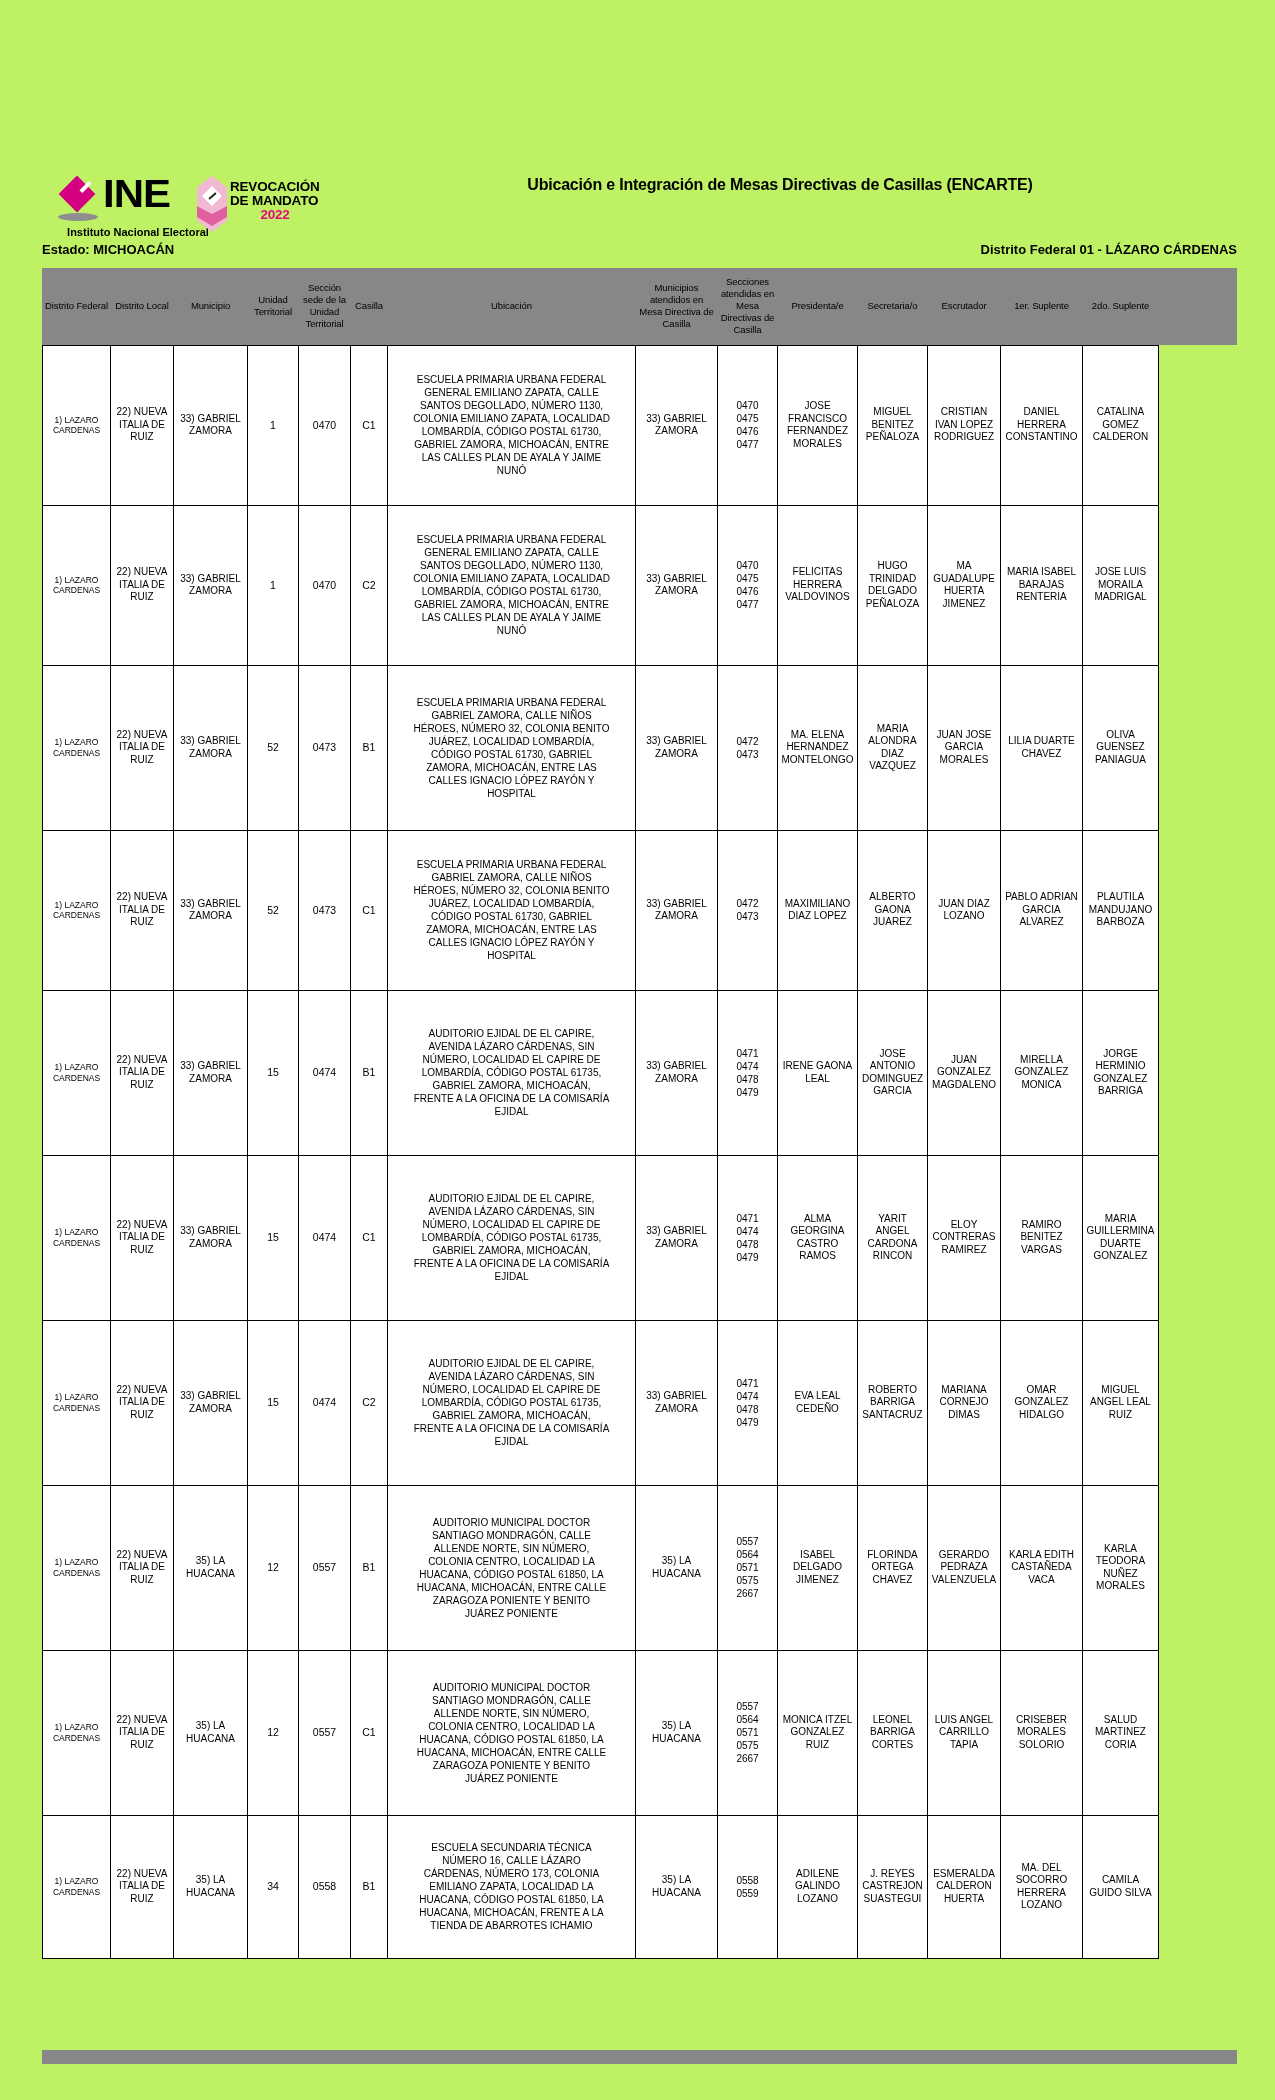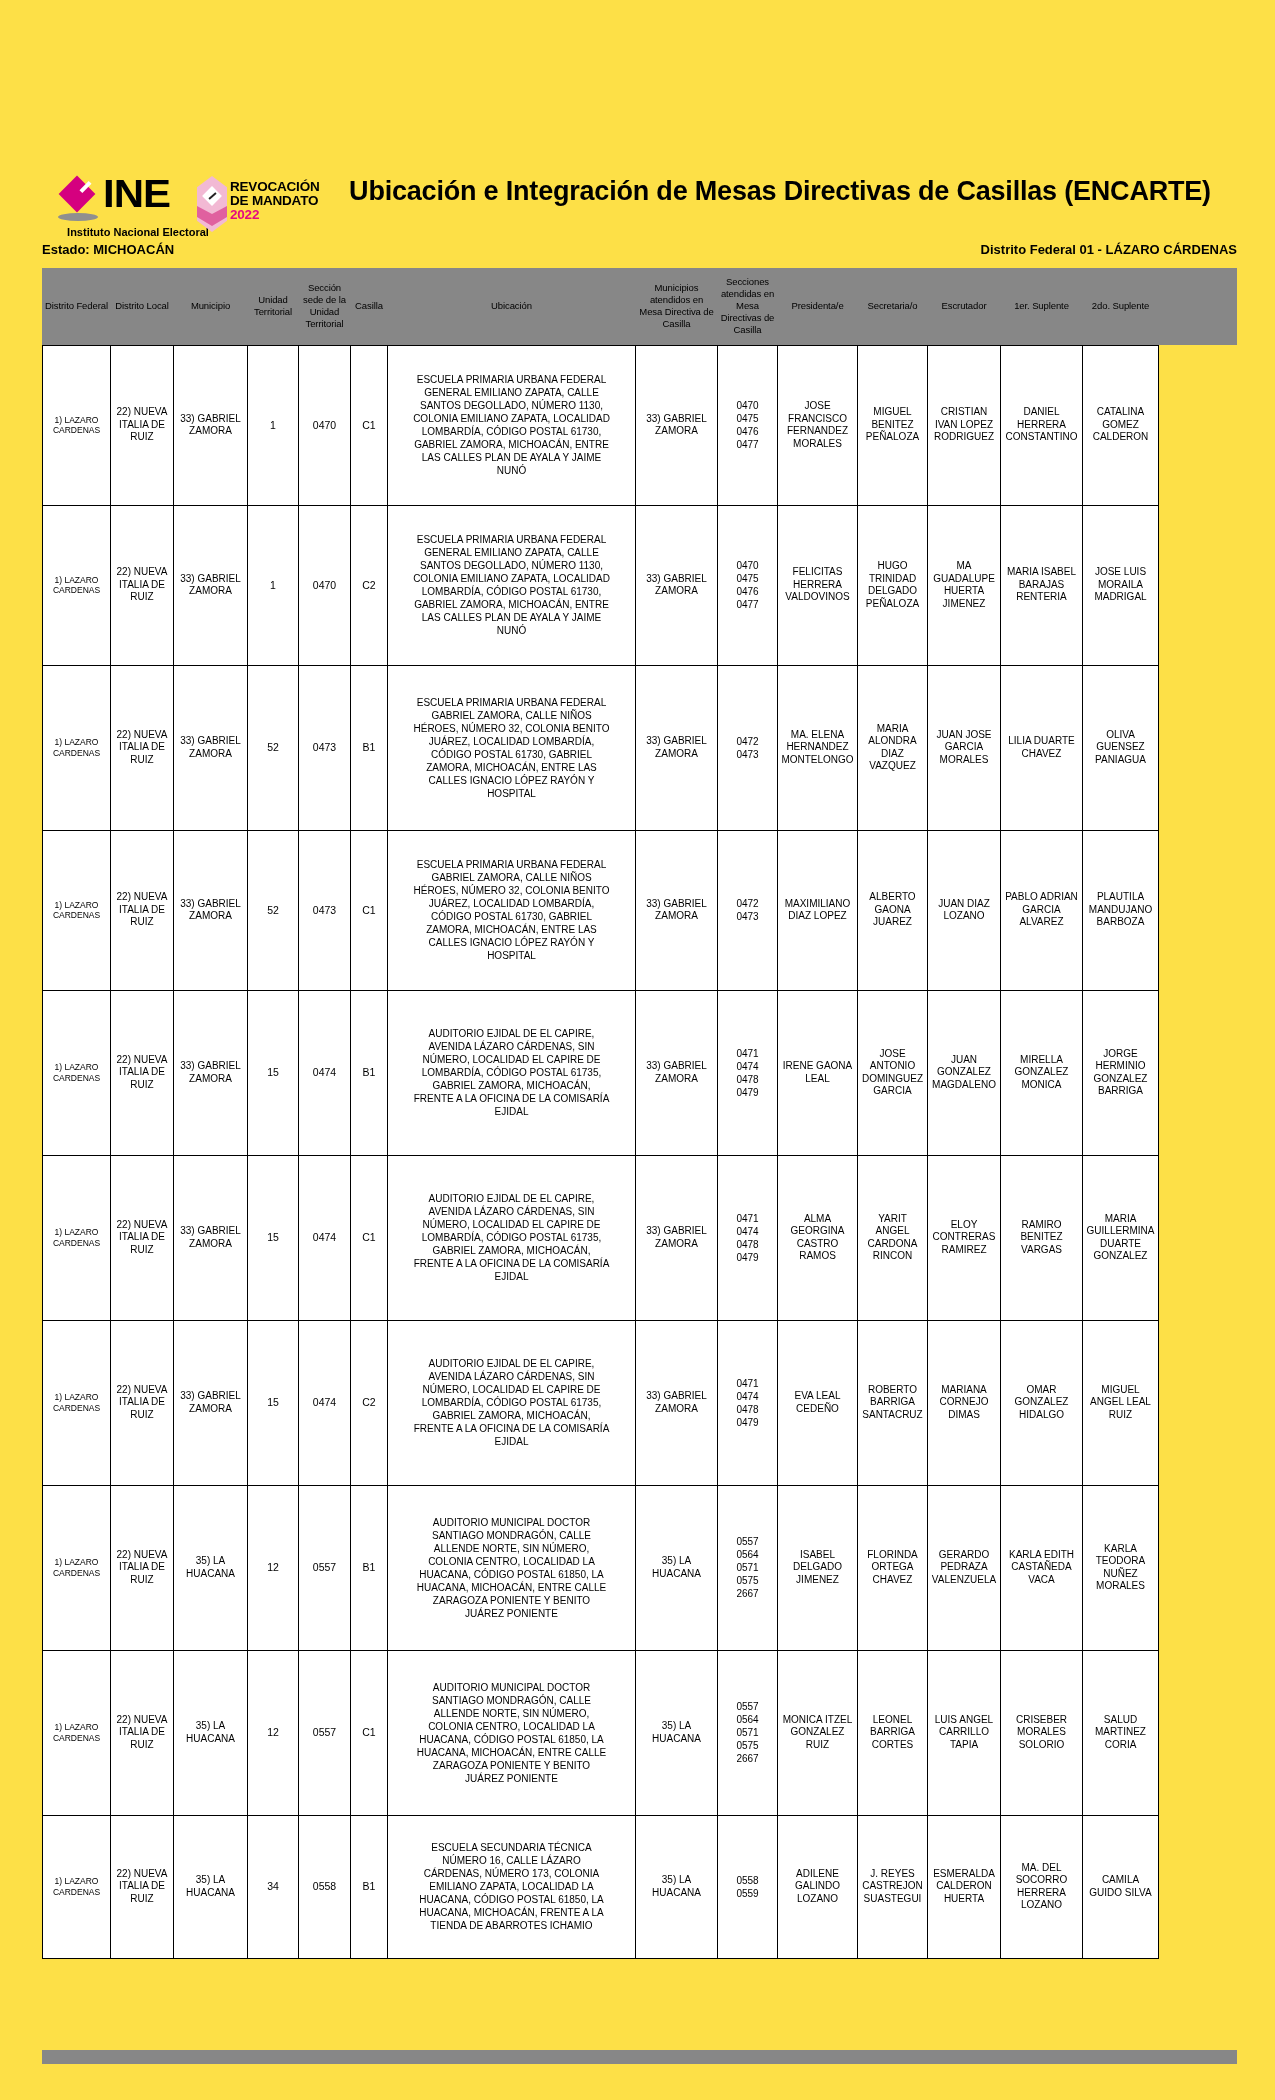--- a/index.html
+++ b/index.html
@@ -1,39 +1,39 @@
 <!DOCTYPE html>
 <html><head>
 <meta charset="utf-8">
 <style>
   html,body{margin:0;padding:0;}
   body{font-family:"Liberation Sans",sans-serif;color:#000;background:#e8e8e8;}
-  .page{position:relative;width:1275px;height:2100px;background:#fde047;margin:0 auto;overflow:hidden;}
+  .page{position:relative;width:1275px;height:2100px;background:#bef264;margin:0 auto;overflow:hidden;}
 
   
   .brand{position:absolute;left:58px;top:176px;width:260px;height:70px;}
   .ine-icon{position:absolute;left:0;top:0;width:42px;height:48px;}
   .ine-diamond{position:absolute;left:6px;top:5px;width:26px;height:26px;background:#d5007f;transform:rotate(45deg);}
   .ine-slit{position:absolute;left:21px;top:9px;width:13px;height:4px;background:#fff;transform:rotate(-45deg);}
   .ine-base{position:absolute;left:0;top:37px;width:40px;height:8px;background:#8f8f8f;border-radius:50%;}
   .ine-word{position:absolute;left:45px;top:-4px;font-size:42px;font-weight:800;letter-spacing:-1px;transform:scaleY(.92);transform-origin:top left;}
   .ine-sub{position:absolute;left:0;top:50px;width:160px;font-size:11px;font-weight:700;white-space:nowrap;text-align:center;}
   .rm-icon{position:absolute;left:139px;top:0;width:30px;height:56px;}
   .rm-shield{position:absolute;left:0;top:0;width:30px;height:56px;background:#f2b9d4;
              clip-path:polygon(50% 0,100% 20%,100% 80%,50% 100%,0 80%,0 20%);}
   .rm-chevron{position:absolute;left:0;top:30px;width:30px;height:20px;background:#e0609f;
              clip-path:polygon(0 0,50% 40%,100% 0,100% 55%,50% 100%,0 55%);}
   .rm-ballot{position:absolute;left:8px;top:13px;width:14px;height:14px;background:#fff;transform:rotate(45deg);}
   .rm-slash{position:absolute;left:11px;top:19px;width:9px;height:2px;background:#222;transform:rotate(-40deg);}
   .rm-text{position:absolute;left:172px;top:4px;width:90px;line-height:14px;font-size:13.5px;font-weight:700;letter-spacing:-0.2px;}
-  .rm-year{color:#e5097f;text-align:left;}
+  .rm-year{color:#e5097f;text-align:center;}
 
   
   .doc-title{position:absolute;left:320px;top:176px;width:920px;text-align:center;
-             font-size:27px;font-weight:700;letter-spacing:-0.2px;}
+             font-size:16px;font-weight:700;letter-spacing:-0.2px;}
   .estado{position:absolute;left:42px;top:242px;font-size:13px;font-weight:700;}
   .distrito{position:absolute;right:38px;top:242px;font-size:13px;font-weight:700;padding-left:8px;}
 
   
   .band{position:absolute;left:42px;top:268px;width:1195px;height:77px;background:#878787;}
   .tbl-wrap{position:absolute;left:42px;top:268px;}
   table{border-collapse:collapse;table-layout:fixed;width:1116px;}
   thead tr{height:77px;}
   th{background:transparent;border:none;font-weight:400;font-size:9.5px;line-height:12px;
      letter-spacing:-0.1px;text-align:center;vertical-align:middle;padding:1px 2px;overflow:hidden;color:#000;}

